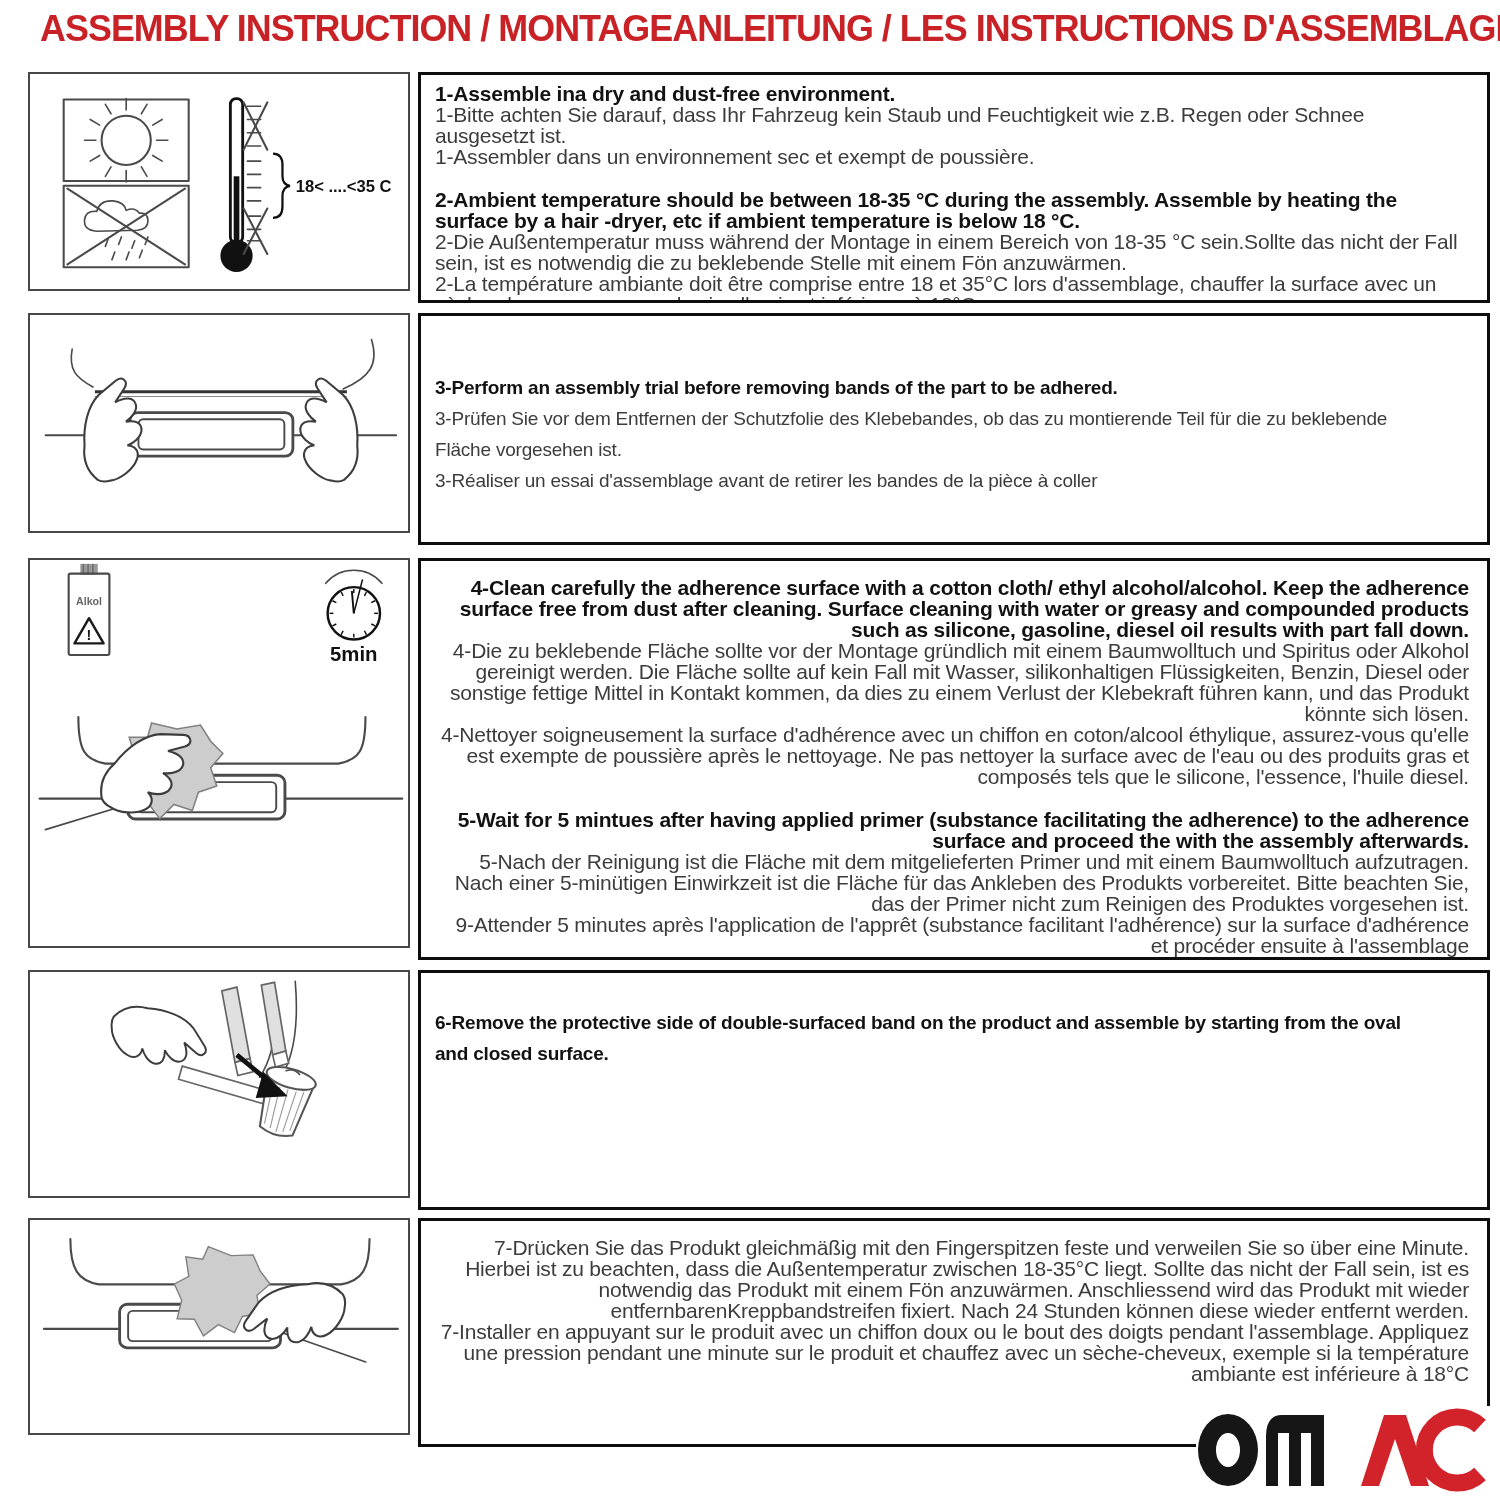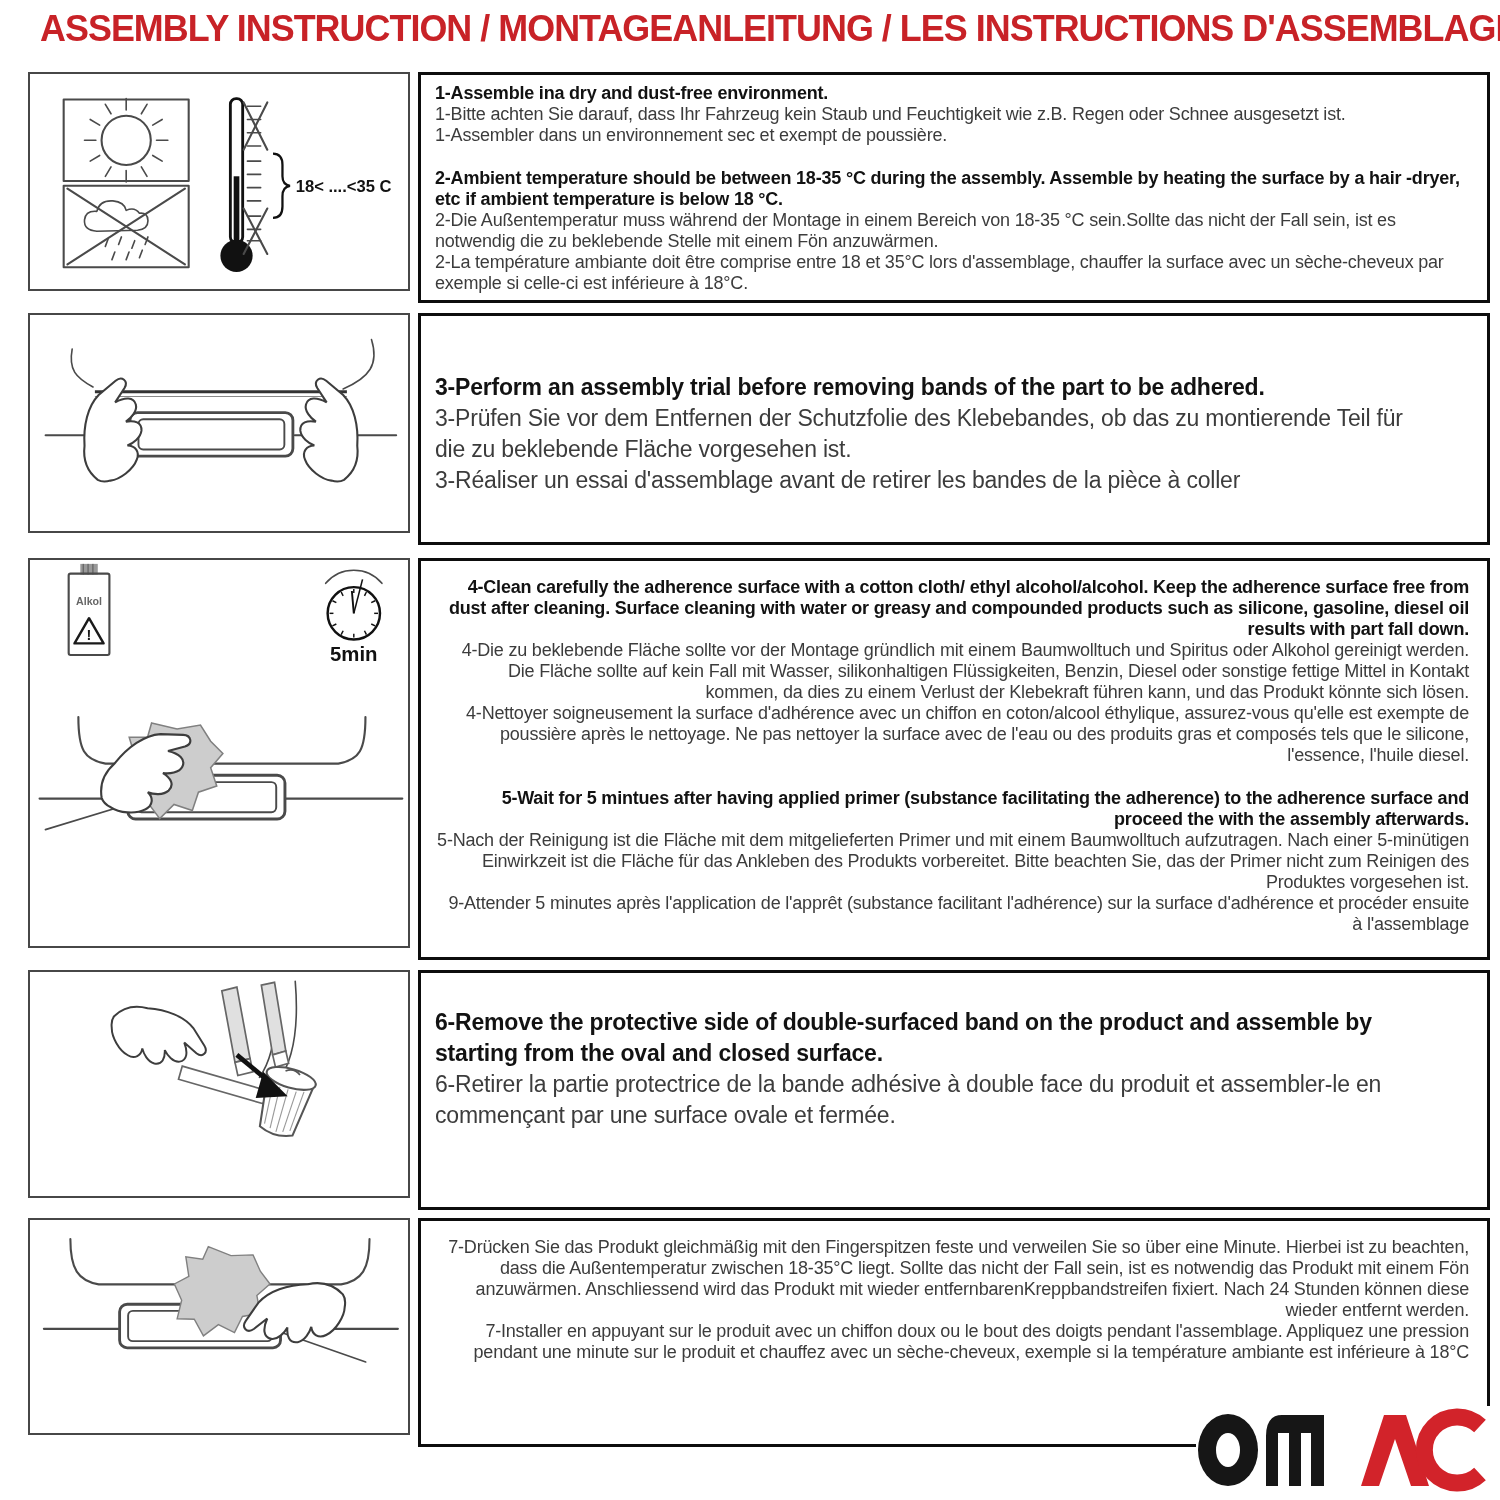--- a/index.html
+++ b/index.html
@@ -8,24 +8,24 @@
   .title{position:absolute;top:8px;left:40px;margin:0;white-space:nowrap;
          font-size:37px;font-weight:800;letter-spacing:-1px;color:#c82227;
          transform:scaleX(.97);transform-origin:left;}
   .row{position:absolute;left:0;width:1500px;}
   .illus{position:absolute;left:28px;top:0;bottom:12px;width:382px;
          border:2px solid #474747;background:#fff;box-sizing:border-box;}
   .illus svg{display:block;width:100%;height:100%;}
   .textbox{position:absolute;left:418px;width:1072px;top:0;bottom:0;
            border:3px solid #0d0d0d;background:#fff;box-sizing:border-box;
            overflow:hidden;padding:8px 18px 0 14px;}
-  .textbox p{margin:0;font-size:18px;line-height:21px;letter-spacing:-.2px;color:#3c3c3c;}
+  .textbox p{margin:0;font-size:21px;line-height:21px;letter-spacing:-.2px;color:#3c3c3c;}
   .textbox p.b{font-weight:700;color:#121212;}
   .textbox p.gap{margin-top:22px;}
-  .tb-big p{font-size:23px;line-height:31px;max-width:980px;color:#3c3c3c;}
+  .tb-big p{font-size:19px;line-height:31px;max-width:980px;color:#3c3c3c;}
   .tb-big p.b{color:#121212;}
   .pad56{padding-top:56px;} .pad34{padding-top:34px;} .pad12{padding-top:16px;text-align:right;}
   .logo{position:absolute;left:1196px;top:1406px;width:300px;height:92px;background:#fff;}
   .lineart{stroke:#4a4a4a;fill:none;stroke-width:2.2;stroke-linecap:round;stroke-linejoin:round;}
   .thin{stroke-width:1.7;}
 </style>
 </head>
 <body>
 
 <svg width="0" height="0" style="position:absolute" aria-hidden="true">
@@ -217,21 +217,20 @@
         </g>
         <g>
           <line x1="208" y1="88" x2="244" y2="118" style="stroke:#111;stroke-width:5"></line>
           <polygon points="236,106 262,132 228,134" style="fill:#111"></polygon>
         </g>
       </g>
     </svg>
   </div>
   <div class="textbox tb-big pad34">
     <p class="b">6-Remove the protective side of double-surfaced band on the product and assemble by starting from the oval and closed surface.</p>
-    <p>6-Retirer la partie protectrice de la bande adhésive à double face du produit et assembler-le en commençant par une surface ovale et fermée.</p>
   </div>
 </section>
 
 <section class="row" style="top:1218px;height:229px">
   <div class="illus">
     <svg viewBox="0 0 378 225">
       <g>
         <path d="M32,20 C32,52 40,64 62,68 L318,68 C340,64 348,52 348,20" class="lineart"></path>
         <line x1="4" y1="115" x2="84" y2="115" class="lineart"></line>
         <line x1="254" y1="115" x2="378" y2="115" class="lineart"></line>

